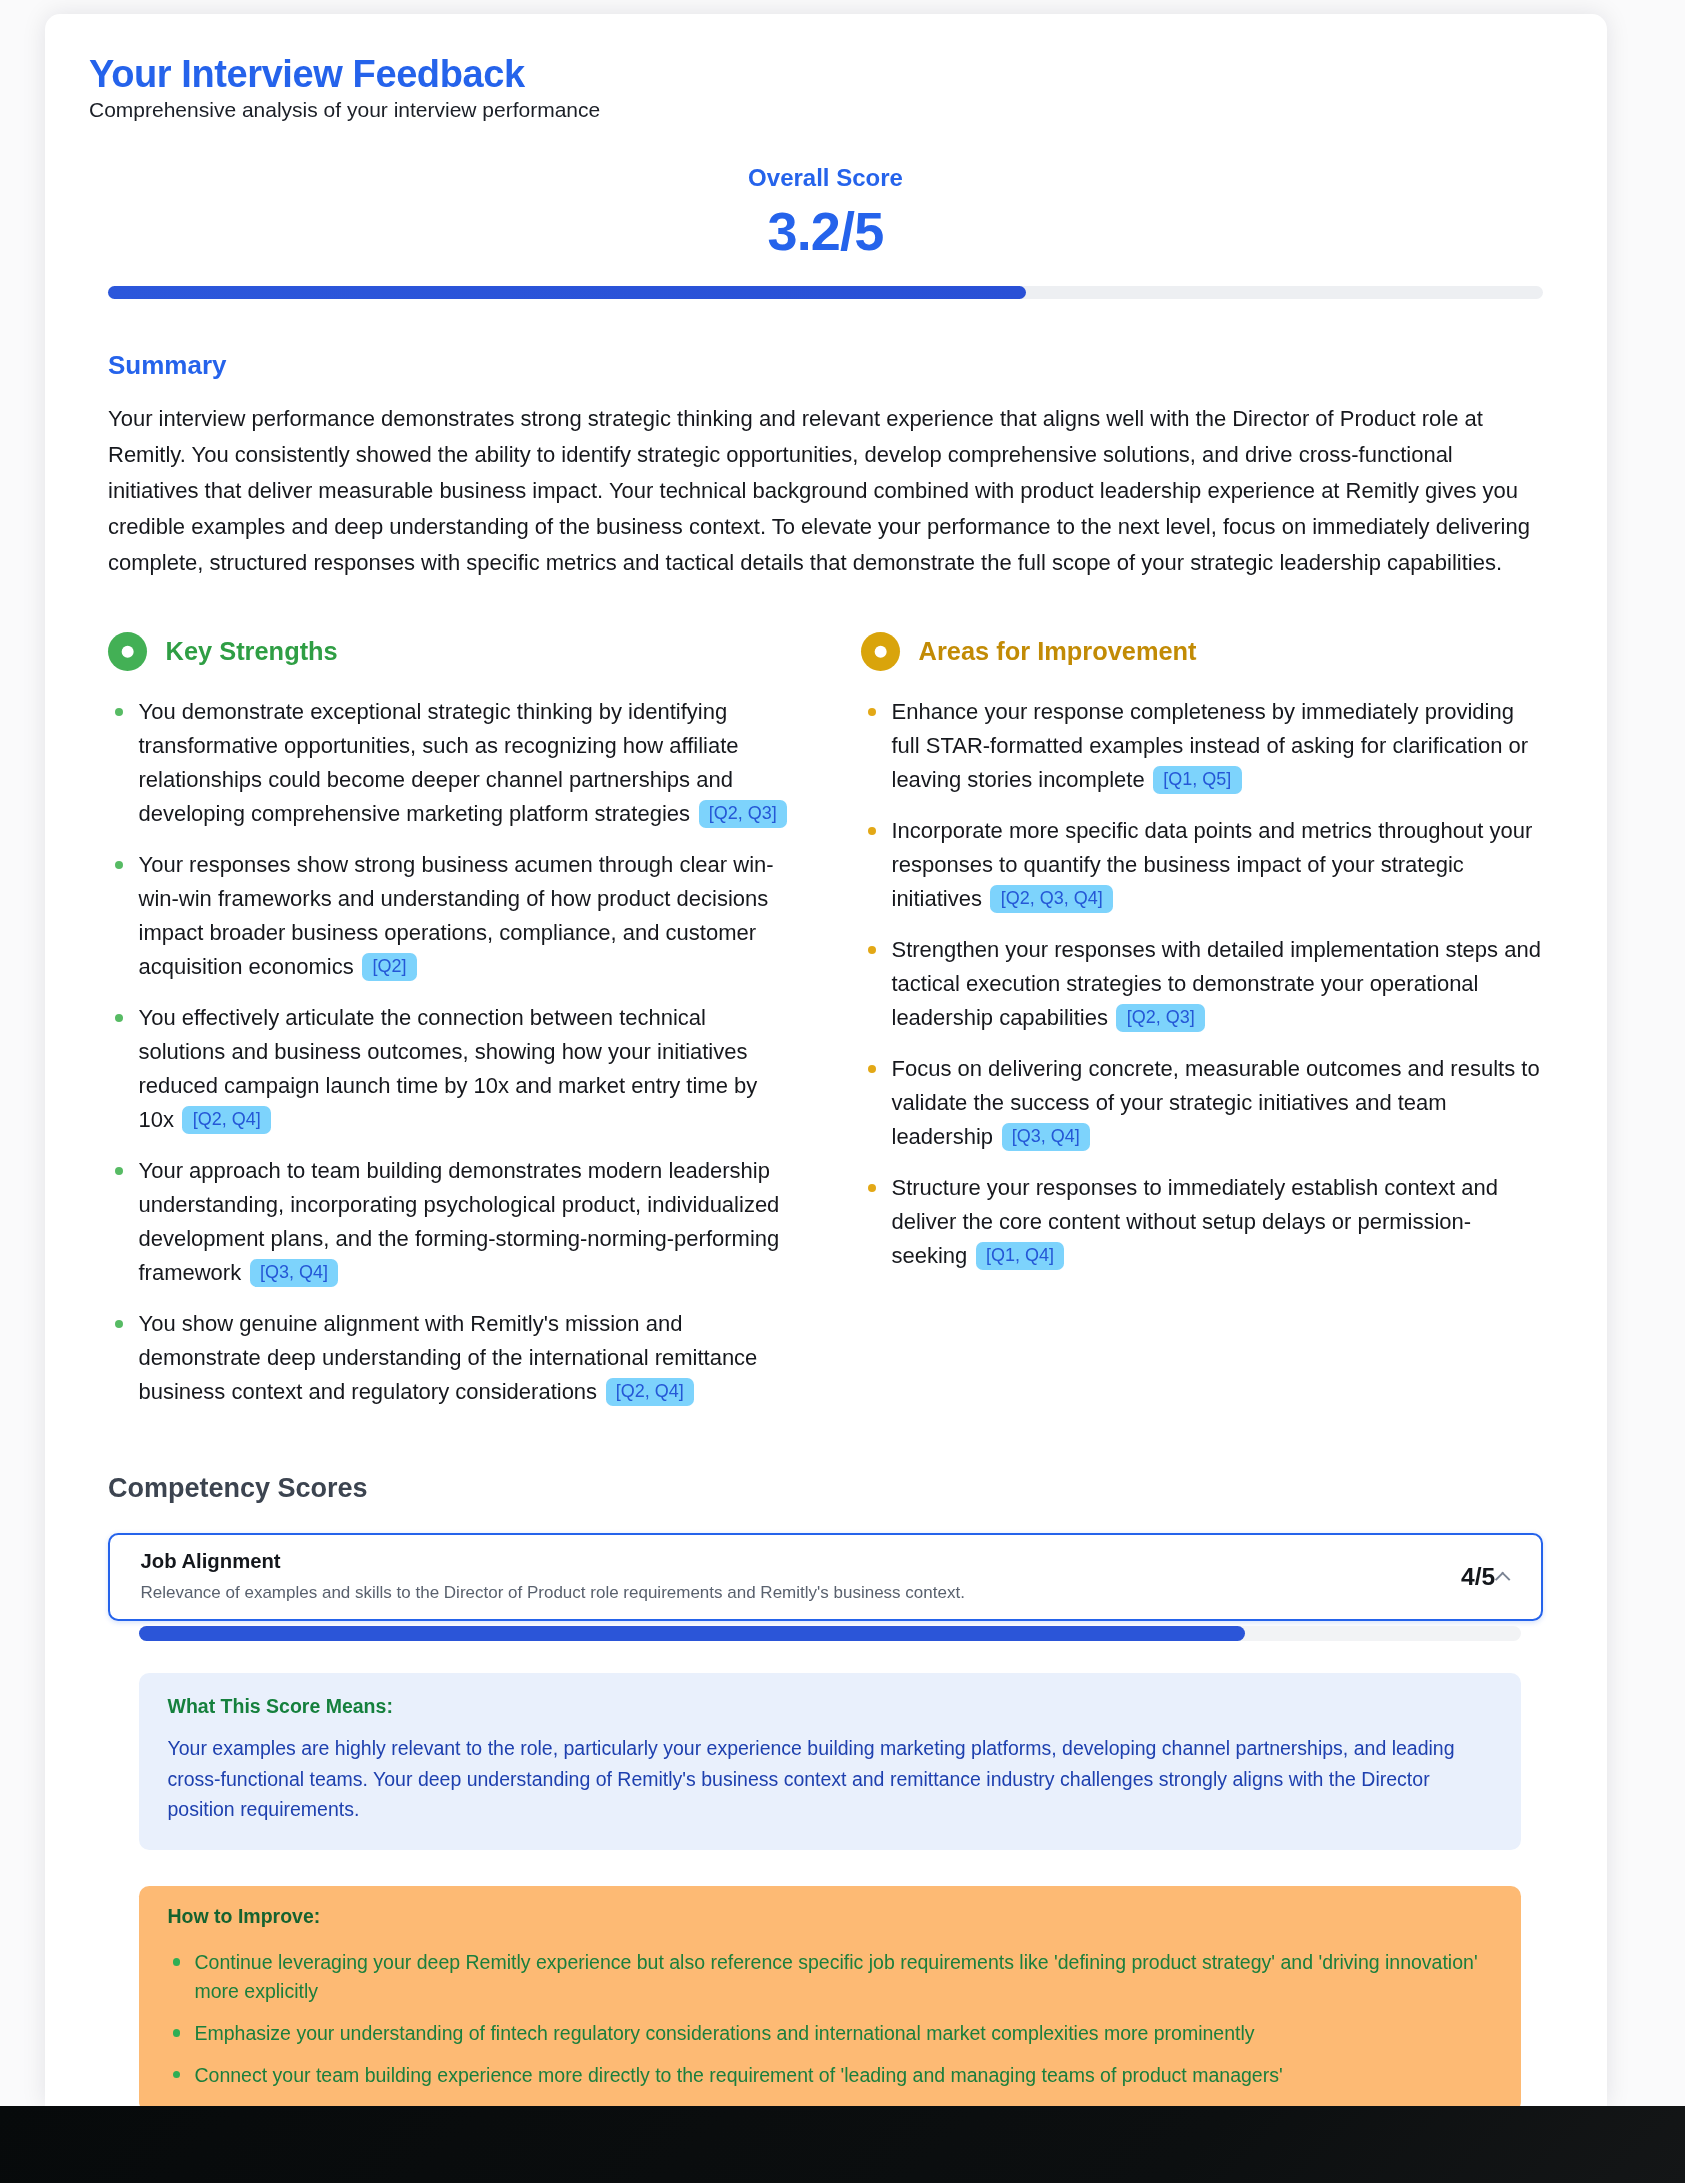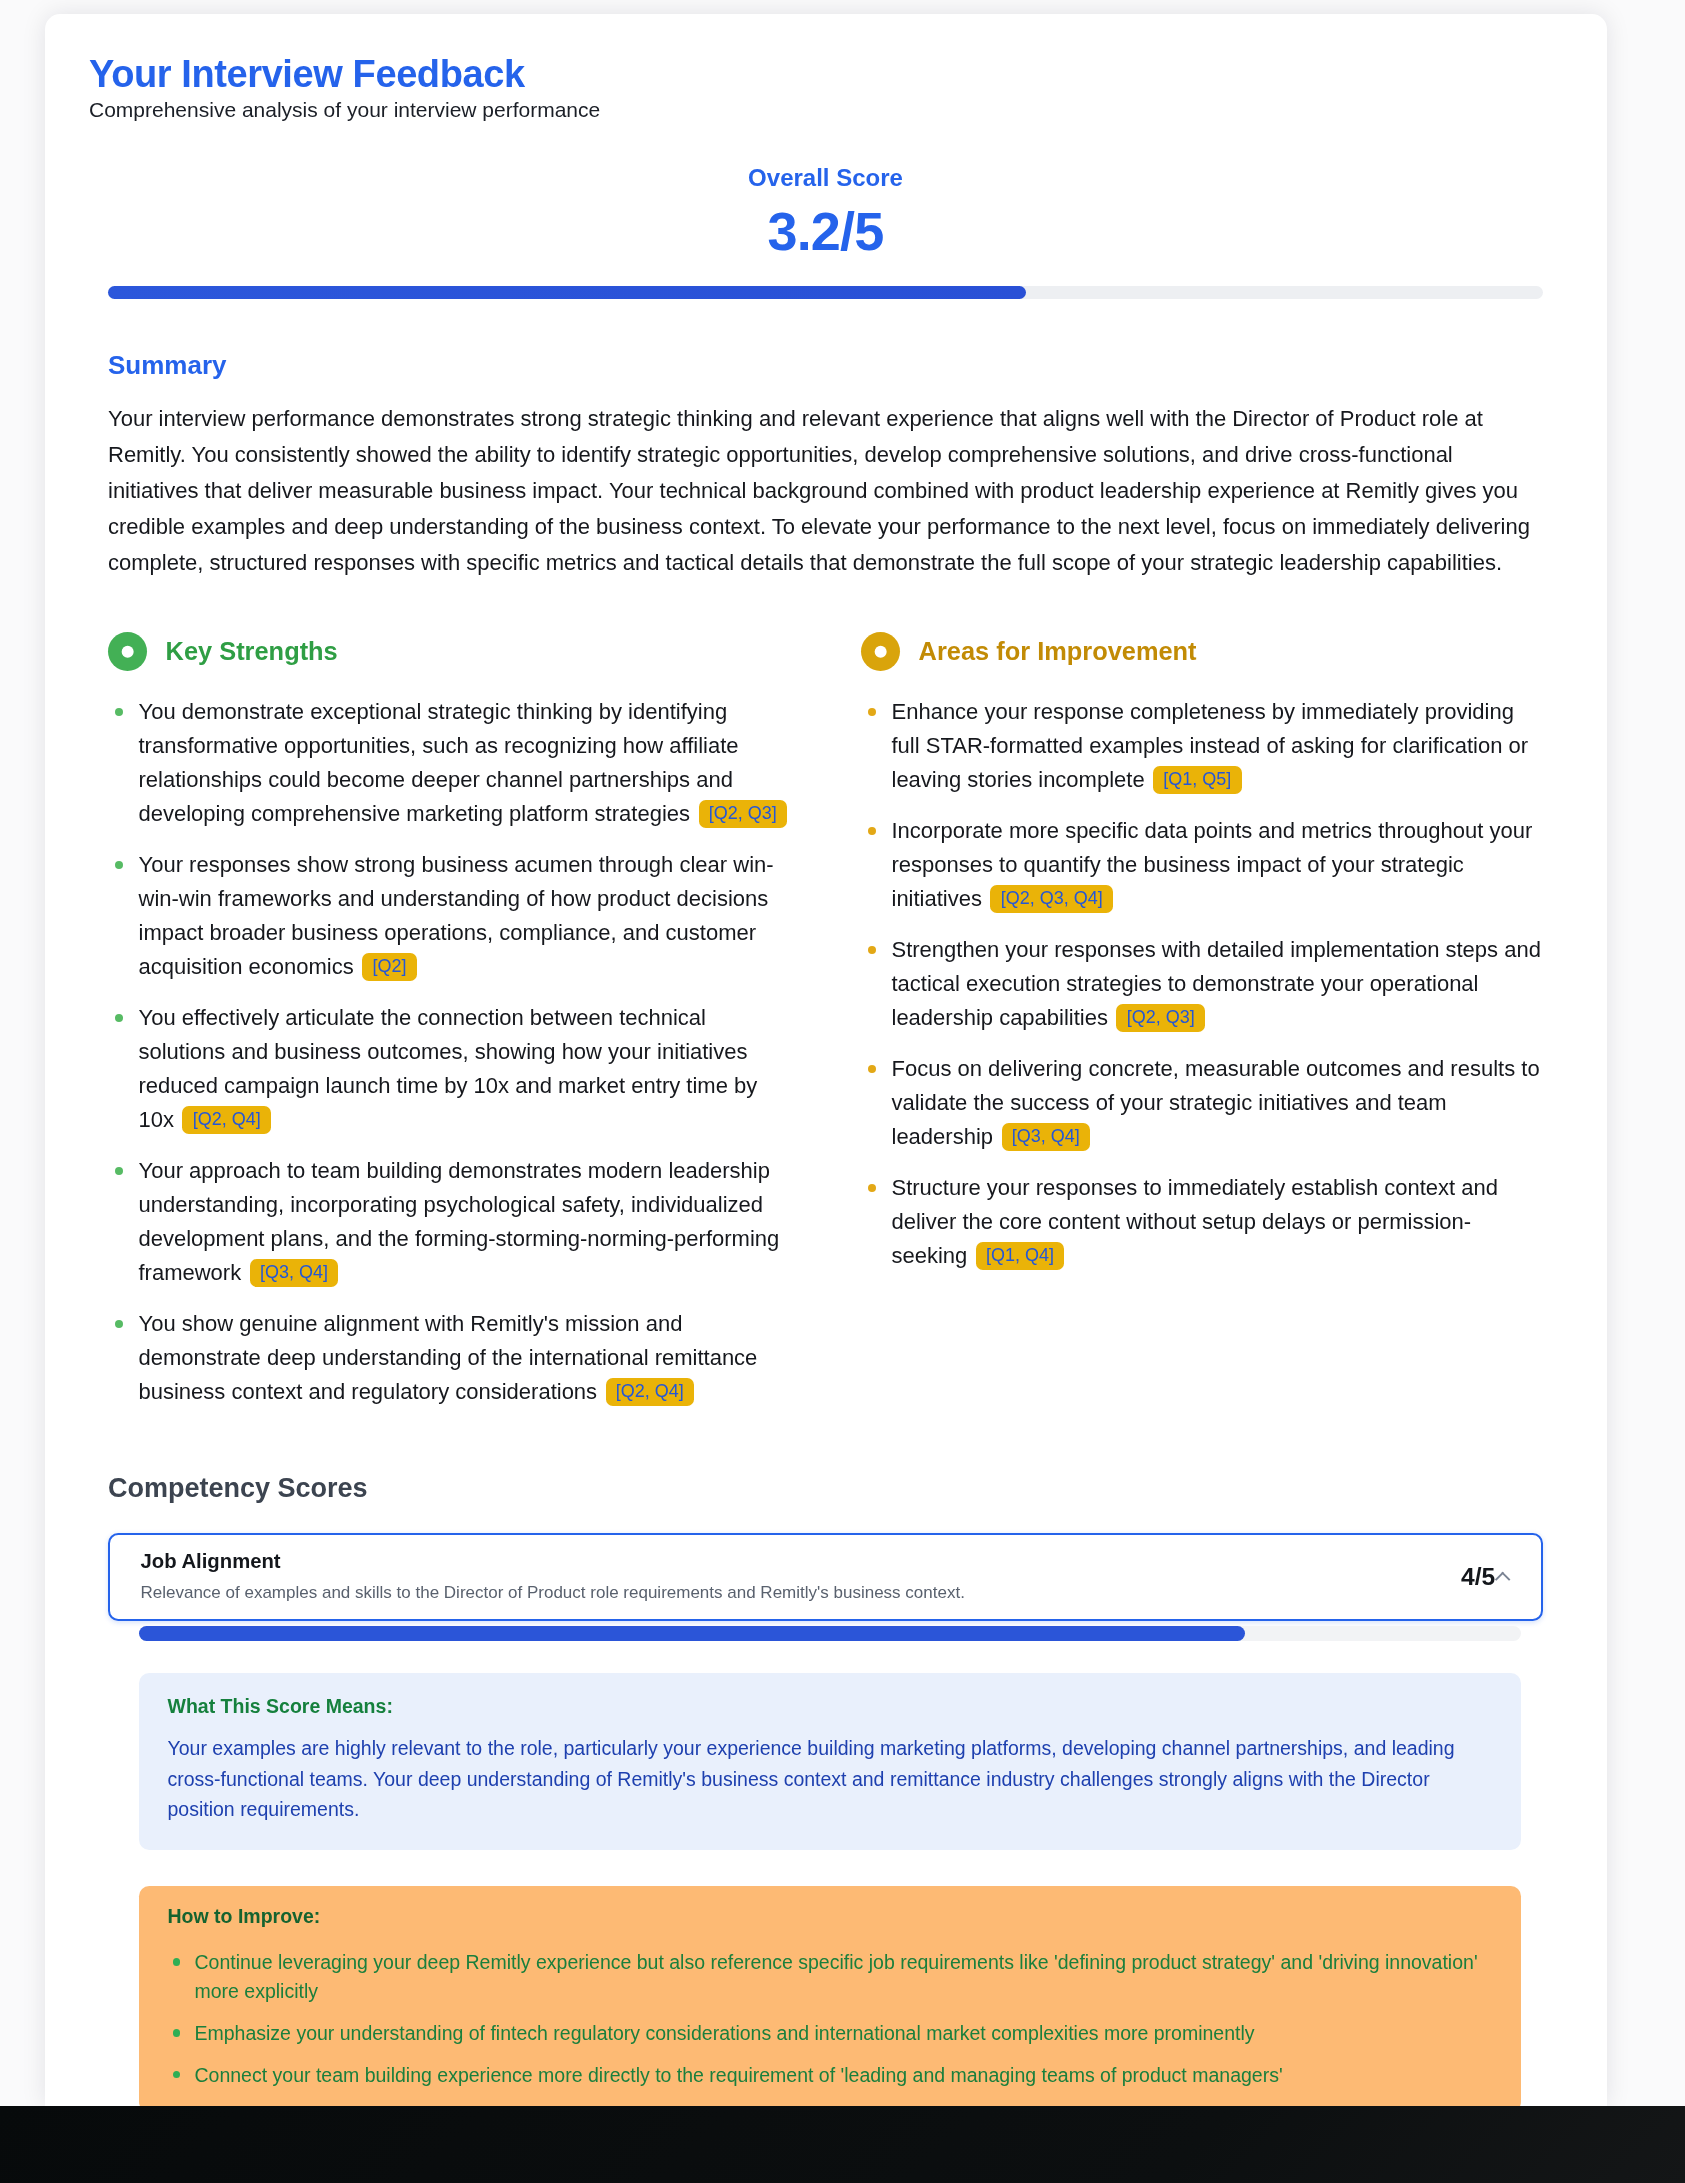--- a/index.html
+++ b/index.html
@@ -42,21 +42,21 @@
   .col-title { font-size:25.4px; font-weight:700; }
   .col-title.green { color:#2f9e44; }
   .col-title.amber { color:#c28b05; }
 
   ul.points { margin:24px 0 0; padding:0; list-style:none; }
   li.point { position:relative; padding-left:30.5px; font-size:22px; line-height:34px; color:#16181d; margin-bottom:17px; }
   li.point .dot { position:absolute; left:6.8px; top:12.7px; width:8.5px; height:8.5px; border-radius:50%; }
   .dot-green { background:#57bb64; }
   .dot-amber { background:#e3a816; }
 
-  .qbadge { display:inline-block; background:#eab308; color:#2457d6; font-size:18px; line-height:25.4px;
+  .qbadge { display:inline-block; background:#7dd3fc; color:#2457d6; font-size:18px; line-height:25.4px;
     padding:1.7px 10.2px; border-radius:6.8px; margin-left:8.5px; vertical-align:1.7px; white-space:nowrap; }
 
   .competency-h { margin-top:47px; font-size:27px; font-weight:700; color:#3c4450; }
 
   .score-card { margin-top:29px; border:2.5px solid #2563eb; border-radius:10.2px; background:#ffffff;
     display:flex; align-items:center; justify-content:space-between; padding:15.2px 30.5px;
     box-shadow:0 1.7px 5.1px rgba(37,99,235,0.18); cursor:pointer; }
   .sc-title { font-size:20.3px; font-weight:700; color:#14171c; }
   .sc-desc { margin-top:10.2px; font-size:17px; color:#59616e; }
   .sc-right { display:flex; align-items:center; flex:0 0 auto; margin-left:25.4px; }
@@ -106,21 +106,21 @@
     <div class="columns">
       <div class="col strengths">
         <div class="col-header">
           <span class="donut donut-green"></span>
           <span class="col-title green">Key Strengths</span>
         </div>
         <ul class="points">
           <li class="point"><span class="dot dot-green"></span><span>You demonstrate exceptional strategic thinking by identifying transformative opportunities, such as recognizing how affiliate relationships could become deeper channel partnerships and developing comprehensive marketing platform strategies</span><span class="qbadge">[Q2, Q3]</span></li>
           <li class="point"><span class="dot dot-green"></span><span>Your responses show strong business acumen through clear win-win-win frameworks and understanding of how product decisions impact broader business operations, compliance, and customer acquisition economics</span><span class="qbadge">[Q2]</span></li>
           <li class="point"><span class="dot dot-green"></span><span>You effectively articulate the connection between technical solutions and business outcomes, showing how your initiatives reduced campaign launch time by 10x and market entry time by 10x</span><span class="qbadge">[Q2, Q4]</span></li>
-          <li class="point"><span class="dot dot-green"></span><span>Your approach to team building demonstrates modern leadership understanding, incorporating psychological safety, individualized development plans, and the forming-storming-norming-performing framework</span><span class="qbadge">[Q3, Q4]</span></li>
+          <li class="point"><span class="dot dot-green"></span><span>Your approach to team building demonstrates modern leadership understanding, incorporating psychological product, individualized development plans, and the forming-storming-norming-performing framework</span><span class="qbadge">[Q3, Q4]</span></li>
           <li class="point"><span class="dot dot-green"></span><span>You show genuine alignment with Remitly's mission and demonstrate deep understanding of the international remittance business context and regulatory considerations</span><span class="qbadge">[Q2, Q4]</span></li>
         </ul>
       </div>
 
       <div class="col improvements">
         <div class="col-header">
           <span class="donut donut-amber"></span>
           <span class="col-title amber">Areas for Improvement</span>
         </div>
         <ul class="points">

